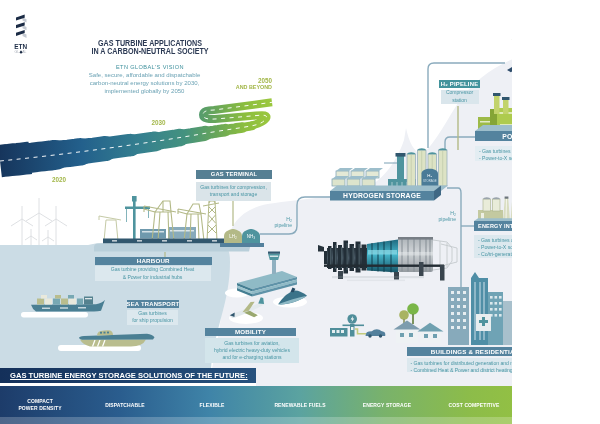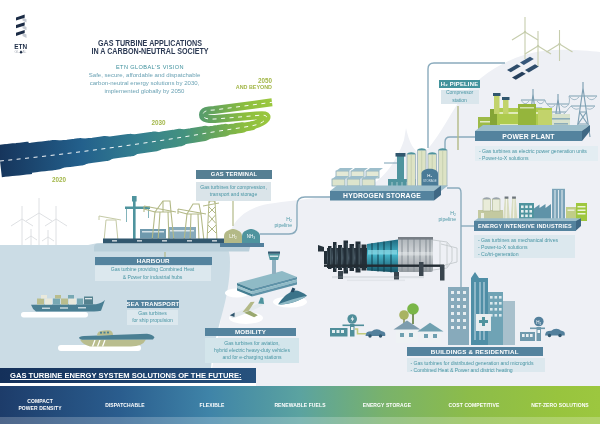--- a/index.html
+++ b/index.html
@@ -1,16 +1,16 @@
 <!DOCTYPE html>
 <html><head>
 <meta charset="utf-8">
 <style>
   html,body{margin:0;padding:0;}
-  #page{position:relative;width:600px;height:424px;background:#ffffff;overflow:hidden;
+  #page{position:relative;width:512px;height:424px;background:#ffffff;overflow:hidden;
         font-family:"Liberation Sans",sans-serif;}
   .hdr{position:absolute;color:#fff;font-weight:bold;font-size:6.2px;letter-spacing:.2px;
        display:flex;align-items:center;justify-content:center;text-align:center;white-space:nowrap;}
   .bdy{position:absolute;color:#4a96a5;font-size:5.1px;letter-spacing:-0.05px;line-height:7.2px;
        display:flex;align-items:center;justify-content:center;text-align:center;}
   .bdyl{position:absolute;color:#4a96a5;font-size:5.15px;letter-spacing:-0.05px;line-height:7.2px;text-align:left;white-space:nowrap;}
   .yr{position:absolute;color:#a3b749;font-weight:bold;font-size:6.3px;}
   .pipelbl{position:absolute;color:#4a96a5;font-size:5.1px;line-height:6.4px;text-align:right;}
 </style>
 </head>
@@ -630,21 +630,21 @@
 
   <div class="hdr" style="left:406.5px;top:347px;width:136.5px;height:9px;background:#54839e;">BUILDINGS &amp; RESIDENTIAL</div>
   <div class="bdyl" style="left:406.5px;top:358px;width:138px;height:14px;background:#dce8ee;padding:1.5px 0 0 4px;box-sizing:border-box;">
     - Gas turbines for distributed generation and microgrids<br>- Combined Heat &amp; Power and district heating
   </div>
 
   <div class="pipelbl" style="left:262px;top:216px;width:30px;">H₂<br>pipeline</div>
   <div class="pipelbl" style="left:426px;top:210px;width:30px;">H₂<br>pipeline</div>
 
   <div style="position:absolute;left:0;top:368px;width:256px;height:15px;background:linear-gradient(90deg,#14305a,#27527e);"></div>
-  <div style="position:absolute;left:10px;top:370.5px;color:#ffffff;font-weight:bold;font-size:7.6px;letter-spacing:0;text-decoration:underline;white-space:nowrap;">GAS TURBINE ENERGY SYSTEM SOLUTIONS OF THE FUTURE:</div>
+  <div style="position:absolute;left:10px;top:370.5px;color:#ffffff;font-weight:bold;font-size:7.6px;letter-spacing:0;text-decoration:underline;white-space:nowrap;">GAS TURBINE ENERGY STORAGE SOLUTIONS OF THE FUTURE:</div>
 
   <div style="position:absolute;left:0;top:386px;width:600px;height:38px;background:linear-gradient(90deg,#1d3c6a 0%,#2a5d8e 20%,#3f84a8 35%,#5ba3a0 50%,#79b26b 64%,#8cbc4a 78%,#98c43e 93%,#9cc73f 100%);"></div>
   <div style="position:absolute;left:0;top:417px;width:600px;height:7px;background:rgba(255,255,255,0.22);"></div>
   <div style="position:absolute;left:0;top:386px;width:600px;height:30px;color:#fff;font-weight:bold;font-size:5px;letter-spacing:.1px;">
     <div style="position:absolute;left:10px;top:12px;width:60px;text-align:center;line-height:7.2px;">COMPACT<br>POWER DENSITY</div>
     <div style="position:absolute;left:95px;top:15.5px;width:60px;text-align:center;white-space:nowrap;">DISPATCHABLE</div>
     <div style="position:absolute;left:182px;top:15.5px;width:60px;text-align:center;white-space:nowrap;">FLEXIBLE</div>
     <div style="position:absolute;left:270px;top:15.5px;width:60px;text-align:center;white-space:nowrap;">RENEWABLE FUELS</div>
     <div style="position:absolute;left:357px;top:15.5px;width:60px;text-align:center;white-space:nowrap;">ENERGY STORAGE</div>
     <div style="position:absolute;left:444px;top:15.5px;width:60px;text-align:center;white-space:nowrap;">COST COMPETITIVE</div>

